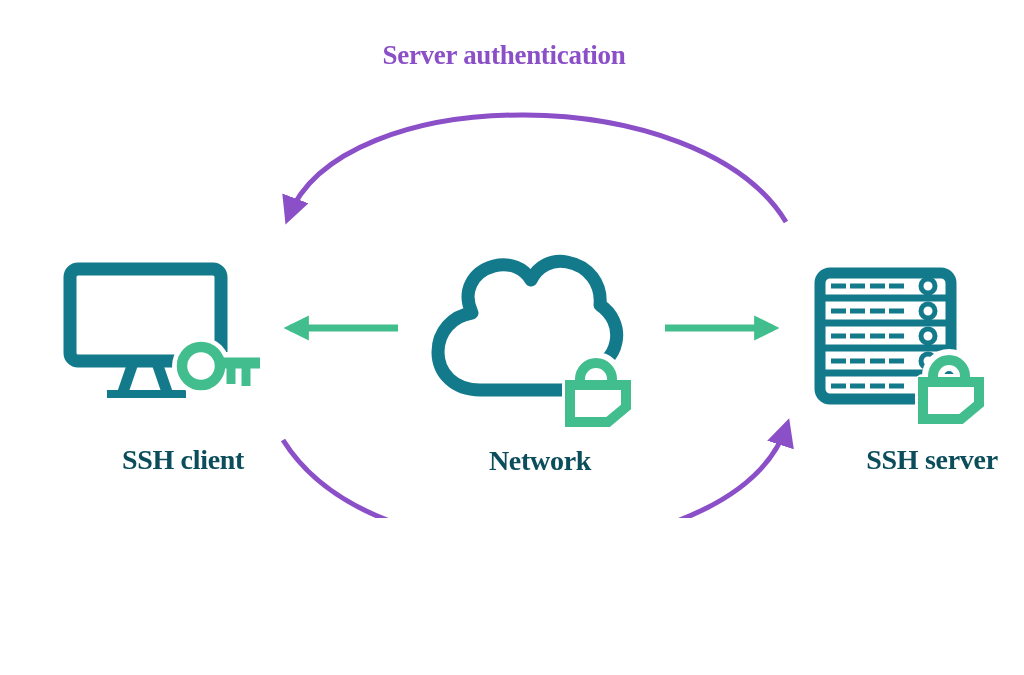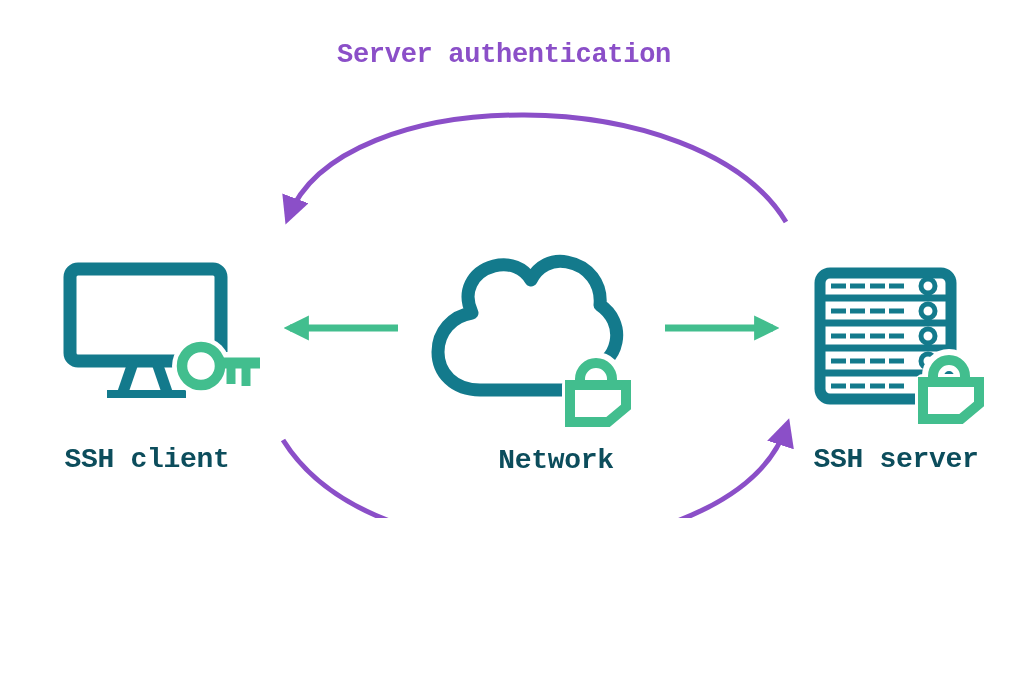--- a/index.html
+++ b/index.html
@@ -1,29 +1,29 @@
 <!DOCTYPE html>
 <html style="--teal: #137A8C; --green: #42BE8E; --purple: #8B4FC8; --label: #0C4D5C; --background: #FFFFFF;"><head>
 <meta charset="utf-8">
 <style>
   html,body{margin:0;padding:0;background:#fff;}
   #stage{
     position:relative;width:1024px;height:518px;
     background:var(--background,#fff);
-    font-family:Liberation Mono, monospace;
+    font-family:Liberation Serif, serif;
     overflow:hidden;
   }
   #diagram-svg{position:absolute;left:0;top:0;}
   .label{
     position:absolute;transform:translateX(-50%);
     font-weight:700;white-space:nowrap;line-height:1;
     letter-spacing:-0.3px;
   }
   .label-flow{color:var(--purple,#8B4FC8);font-size:27px;}
-  .label-node{color:var(--label,#0C4D5C);font-size:28px;}
+  .label-node{color:var(--label,#0C4D5C);font-size:28px;margin-left:36px;}
 
   
   .st{stroke:var(--teal,#137A8C);}
   .sg{stroke:var(--green,#42BE8E);}
   .sp{stroke:var(--purple,#8B4FC8);}
   .fw{fill:var(--background,#ffffff);}
   .ft{fill:var(--teal,#137A8C);}
   .fp{fill:var(--purple,#8B4FC8);}
   .fg{fill:var(--green,#42BE8E);}
   .halo{stroke:var(--background,#ffffff);}
@@ -104,15 +104,15 @@
         <path d="M923 382 H979 V404 L961 419 H923 Z" class="halo fw" stroke-width="16" stroke-linejoin="round"></path>
         <path d="M933 389 V376 A16 16 0 0 1 965 376 V389" class="sg nf" stroke-width="10"></path>
         <path d="M923 382 H979 V404 L961 419 H923 Z" class="sg fw" stroke-width="10" stroke-linejoin="miter"></path>
       </g>
     </g>
   </svg>
 
   <div class="label label-flow" style="left:504px;top:42px;">Server authentication</div>
 
   <div class="label label-node" style="left:147px;top:446px;">SSH client</div>
-  <div class="label label-node" style="left:556px;top:447px;">Network</div>
+  <div class="label label-node" style="left:504px;top:447px;">Network</div>
   <div class="label label-node" style="left:896px;top:446px;">SSH server</div>
 </div>
 
 </body></html>

